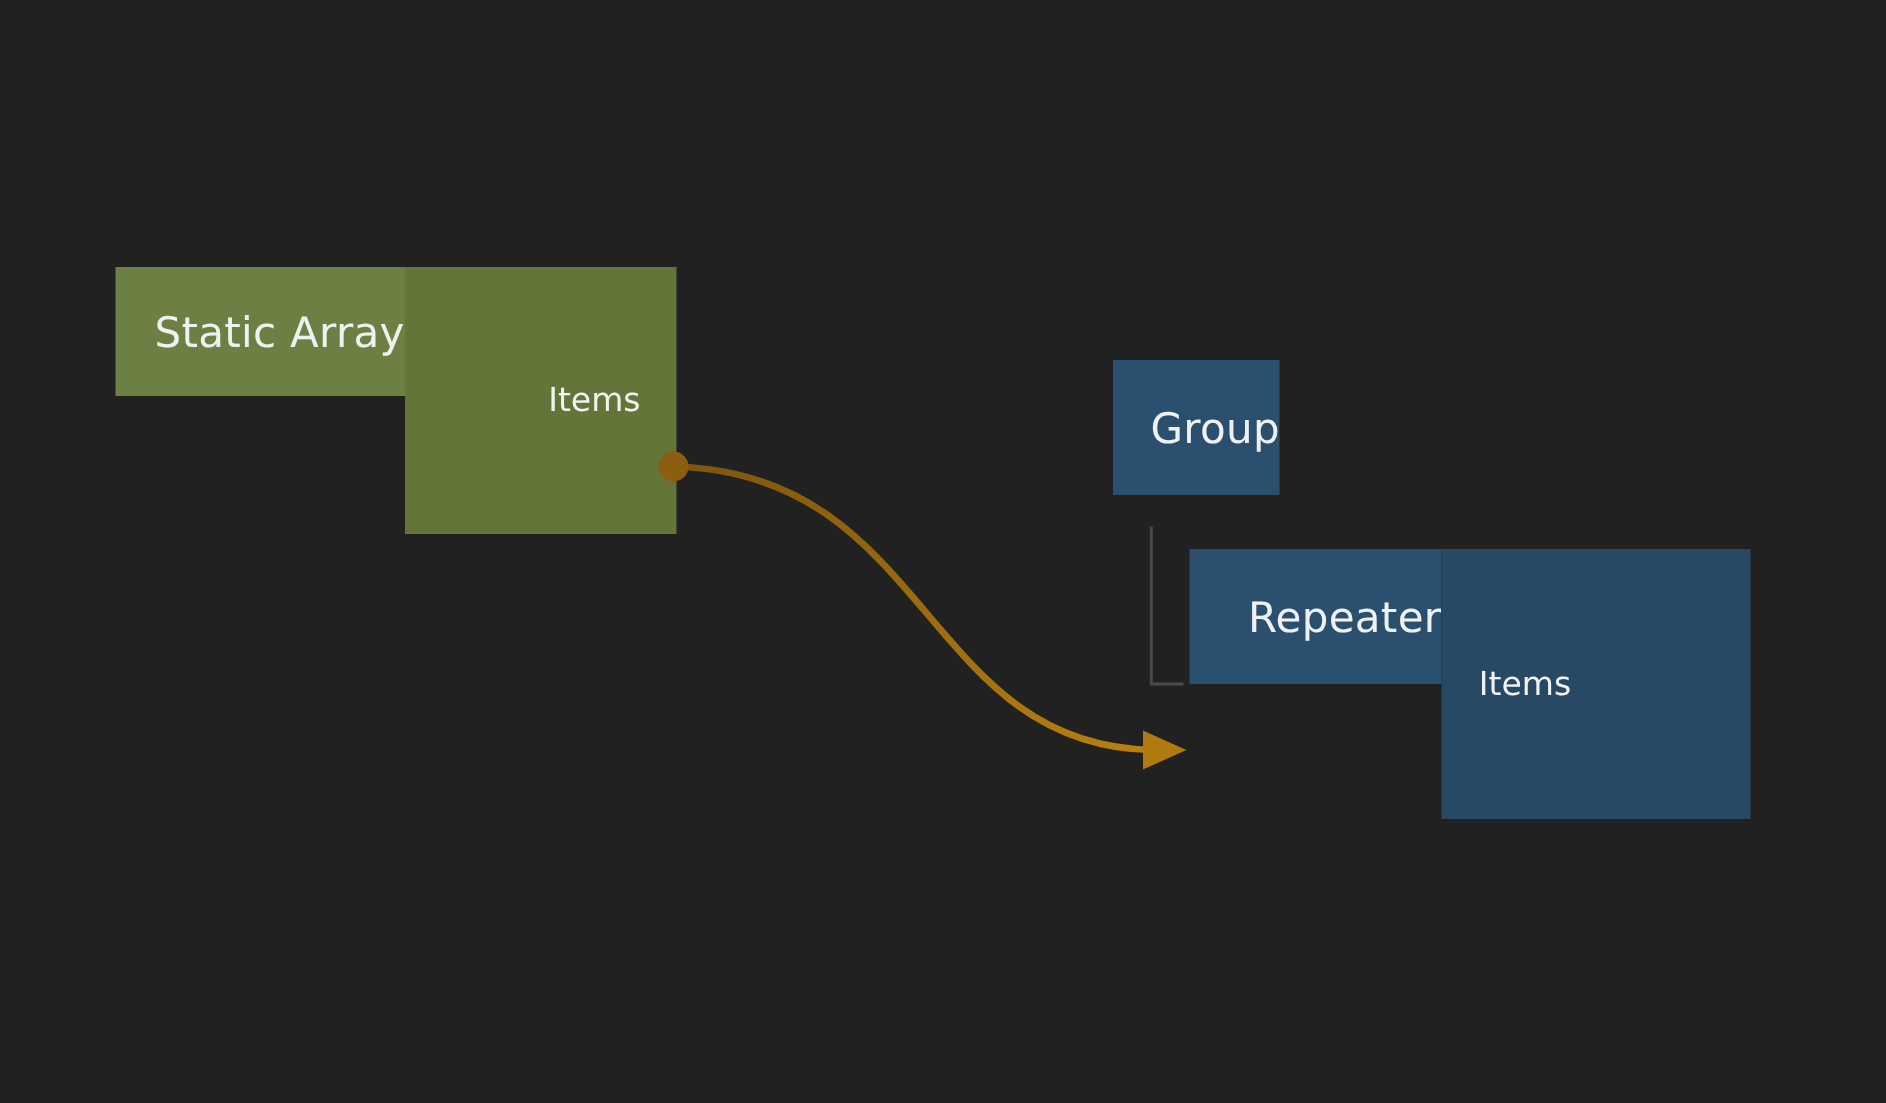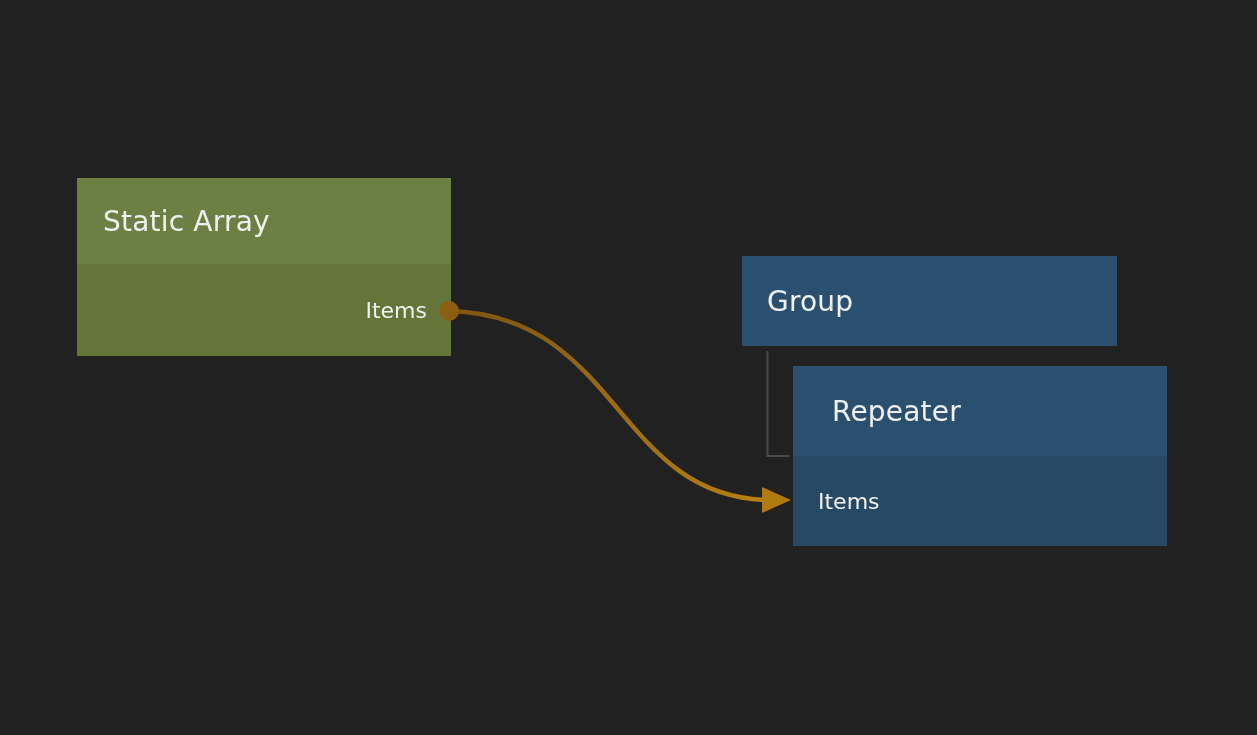--- a/index.html
+++ b/index.html
@@ -11,21 +11,20 @@
     position: relative;
     width: 1257px;
     height: 735px;
     overflow: hidden;
     background: #212121;
     font-family: "DejaVu Sans", "Liberation Sans", sans-serif;
   }
   .node {
     position: absolute;
     display: flex;
-    flex-direction: column;
   }
   .node-header {
     display: flex;
     align-items: center;
     flex: 0 0 auto;
   }
   .node-title {
     color: #eff1f0;
     font-size: 28px;
     letter-spacing: 0.2px;
@@ -37,21 +36,21 @@
   }
   .port-label {
     color: #f1f3f2;
     font-size: 22px;
   }
   
   #node-static-array { left: 77px; top: 178px; width: 374px; height: 178px; }
   #node-static-array .node-header { height: 86px; padding-left: 26px; }
   #node-static-array .node-body { justify-content: flex-end; padding-right: 24px; }
   
-  #node-group { left: 742px; top: 256px; width: 375px; height: 93px; }
+  #node-group { left: 742px; top: 240px; width: 375px; height: 93px; }
   #node-group .node-header { height: 90px; padding-left: 25px; }
   
   #node-repeater { left: 793px; top: 366px; width: 374px; height: 180px; }
   #node-repeater .node-header { height: 90px; padding-left: 39px; }
   #node-repeater .node-body { justify-content: flex-start; padding-left: 25px; }
 
   #wires-overlay {
     position: absolute;
     left: 0; top: 0;
     width: 1257px;

